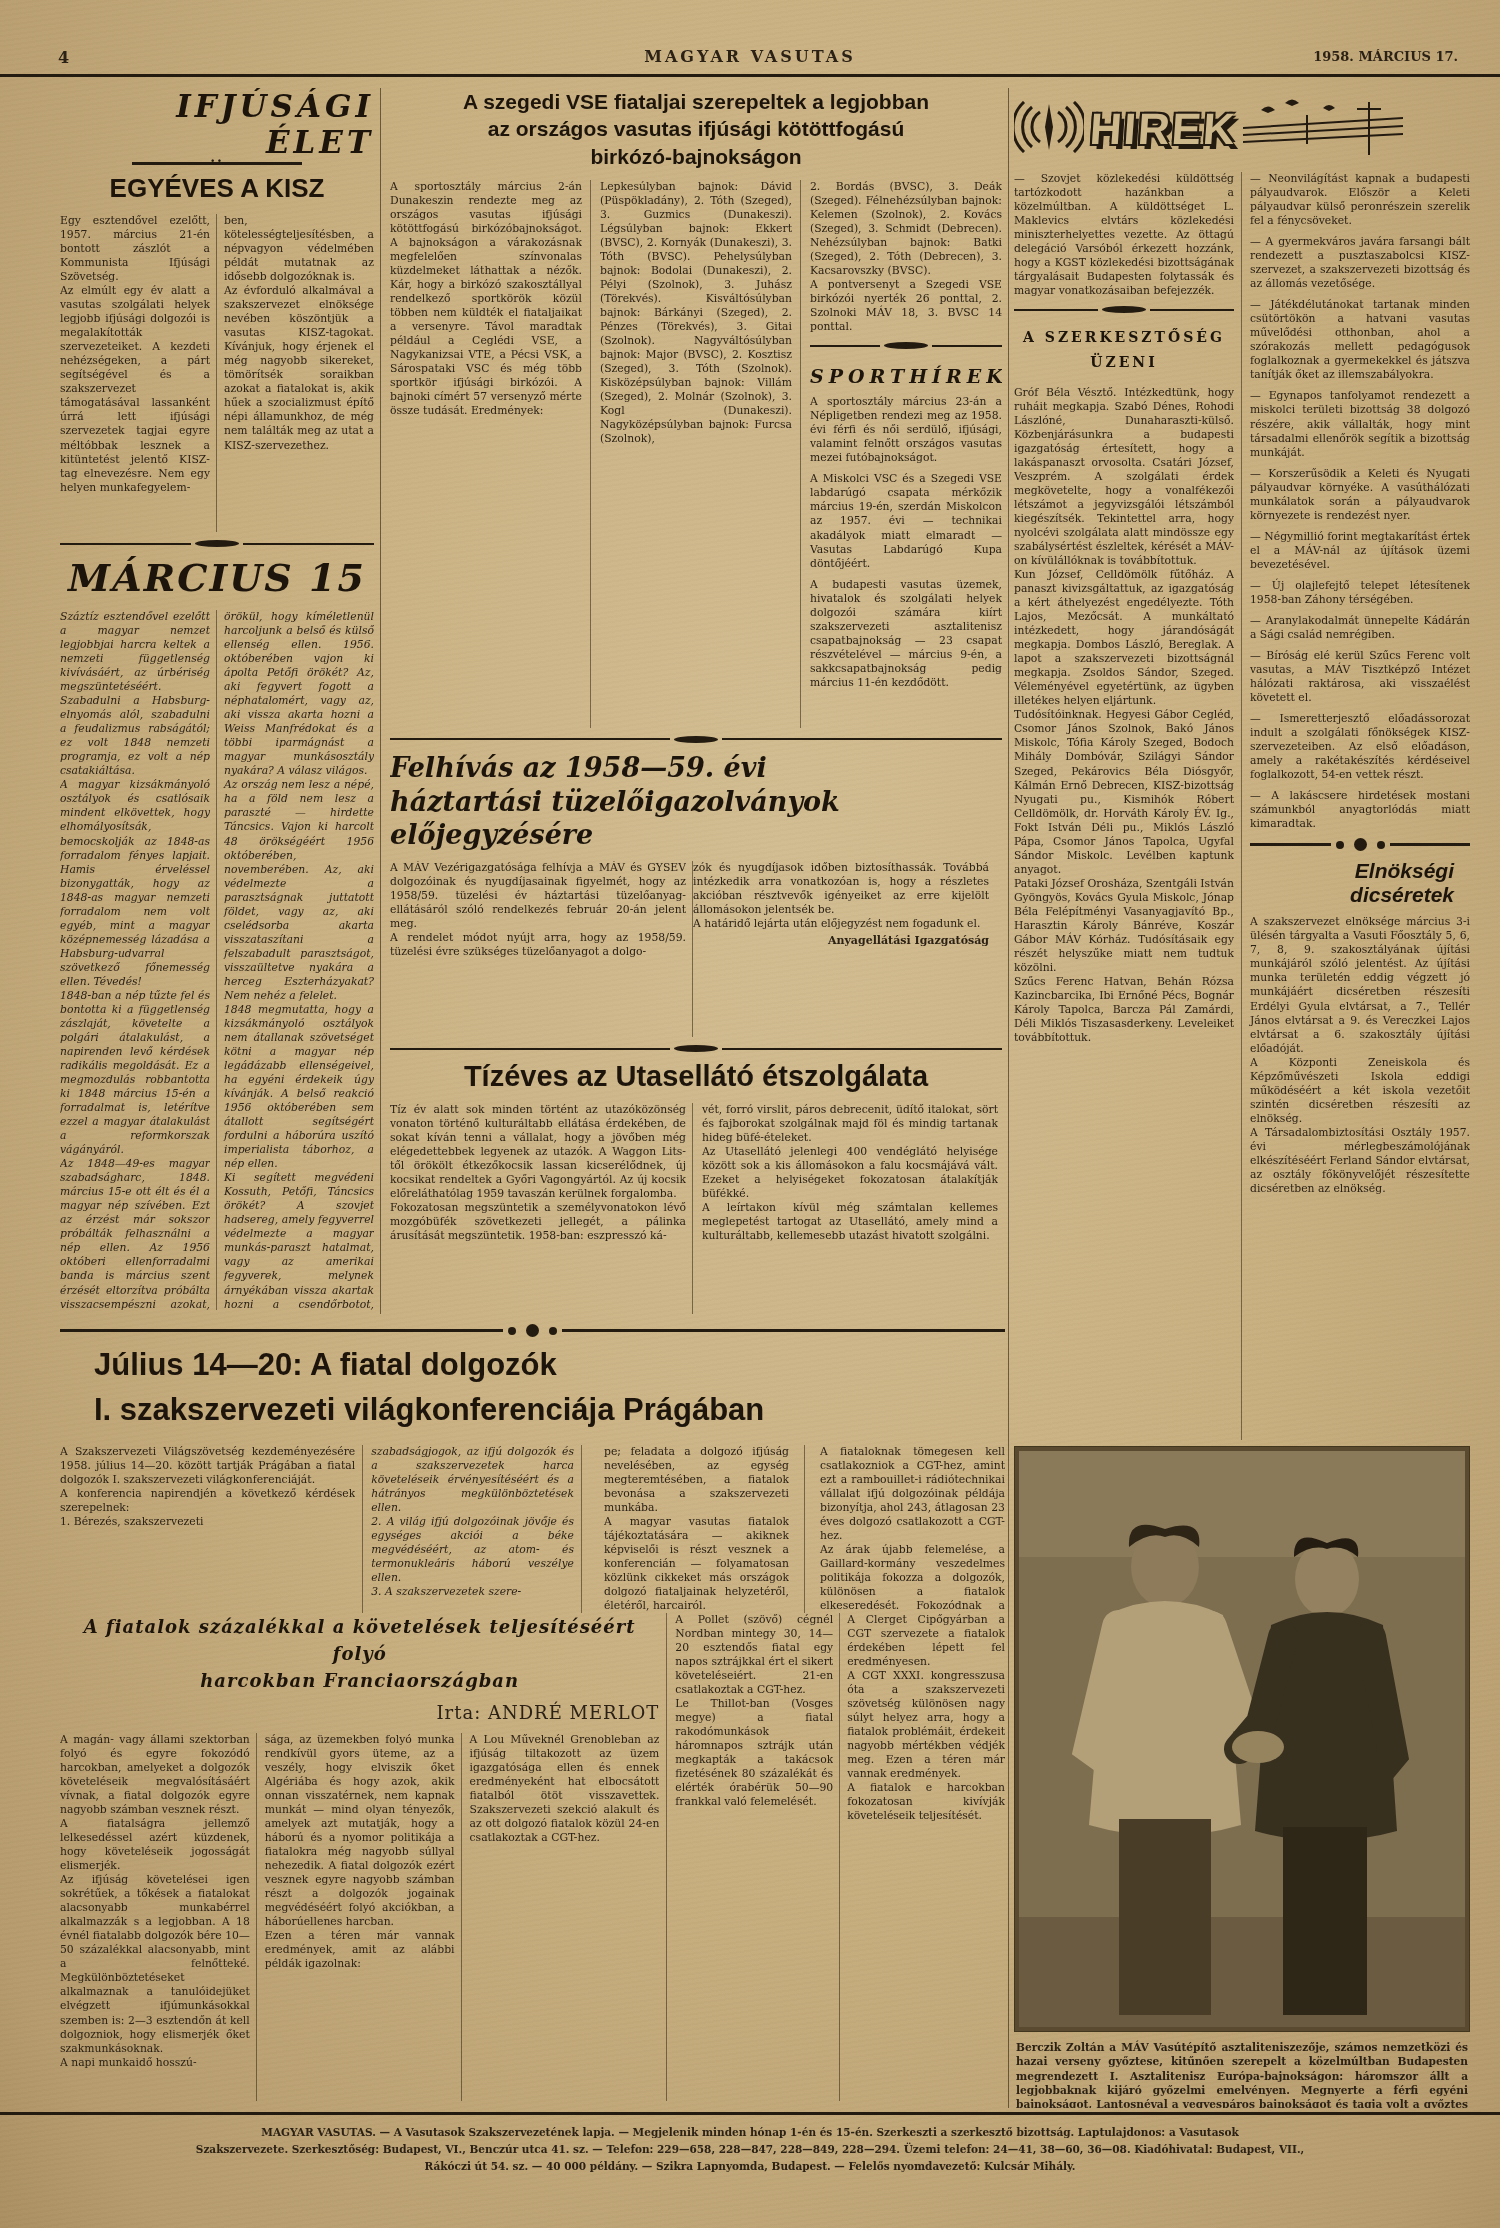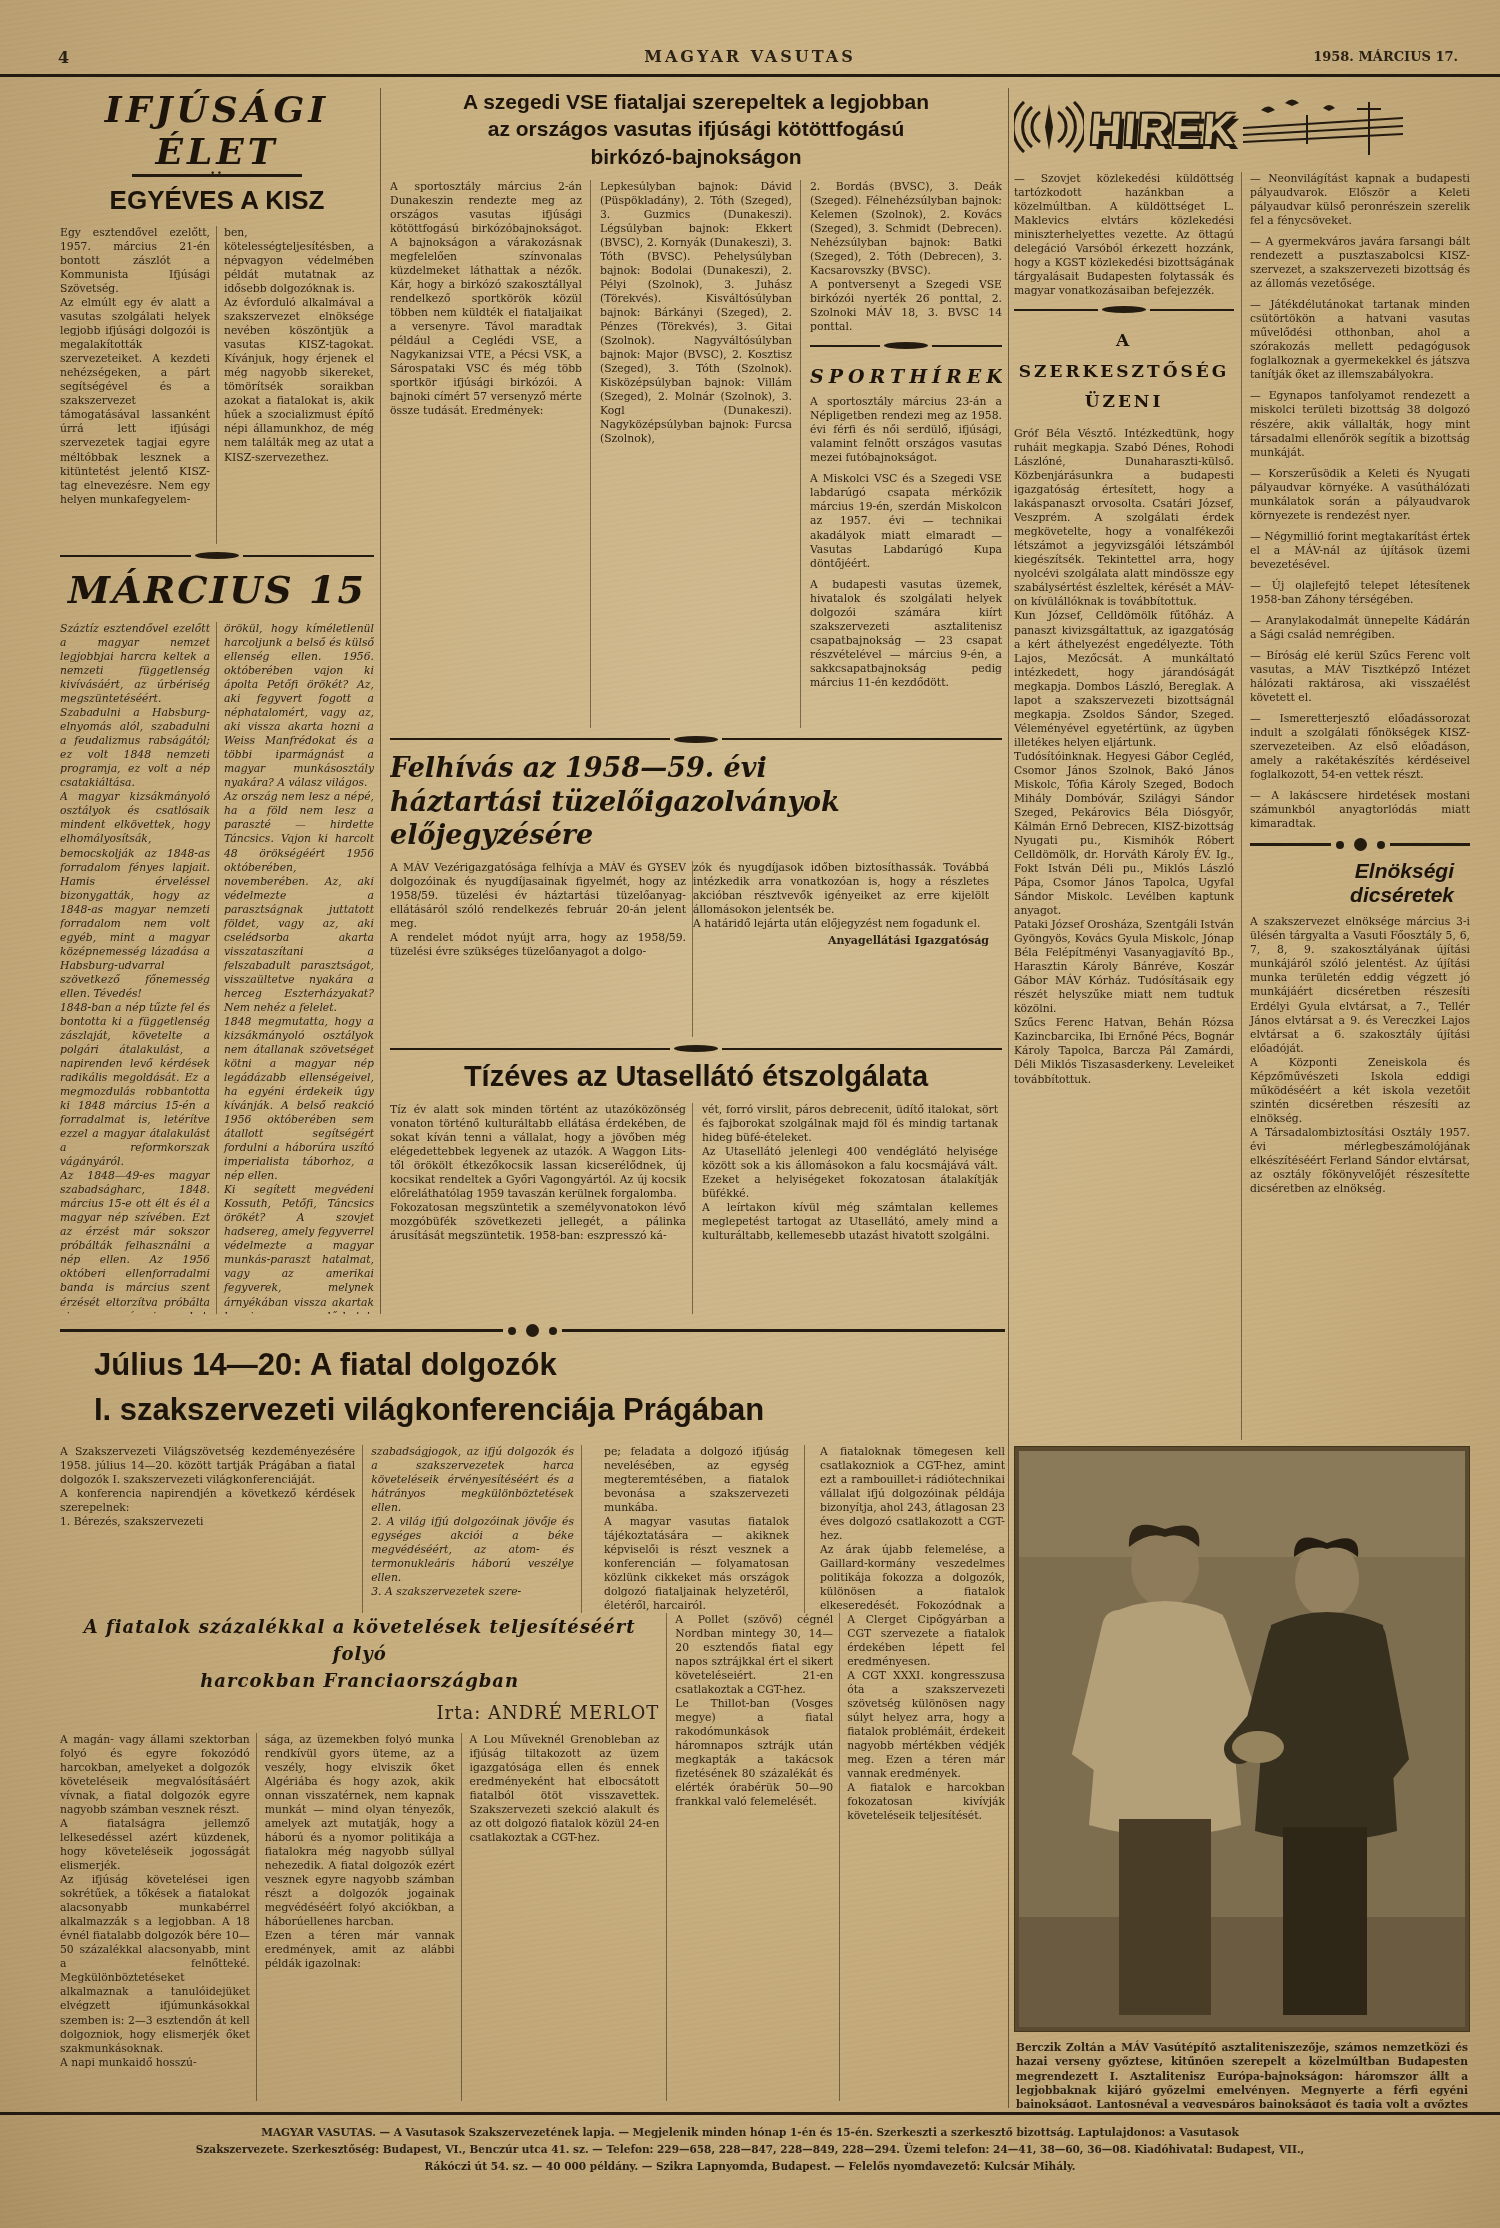--- a/index.html
+++ b/index.html
@@ -21,27 +21,27 @@
   .orn{display:flex;align-items:center;justify-content:center;margin:8px 0;}
   .orn .l{height:2px;background:#241b10;flex:1;}
   .orn .d{width:44px;height:7px;border-radius:50%;background:#241b10;margin:0 4px;}
   .orn3{display:flex;align-items:center;justify-content:center;margin:6px 0;}
   .orn3 .l{height:3px;background:#241b10;flex:1;}
   .orn3 .p1{width:8px;height:8px;border-radius:50%;background:#241b10;margin:0 5px;}
   .orn3 .p2{width:13px;height:13px;border-radius:50%;background:#241b10;margin:0 5px;}
   
   .masthead{font-weight:bold;letter-spacing:3px;font-size:16px;text-align:center;}
   .hl-sans{font-family:"Liberation Sans", sans-serif;font-weight:bold;color:#1d150b;}
-  .ifj-title{font-style:italic;font-weight:bold;font-size:36px;letter-spacing:4px;text-align:center;color:#1d150b;}
+  .ifj-title{font-style:italic;font-weight:bold;font-size:31px;letter-spacing:4px;text-align:right;color:#1d150b;}
   .title-rule{width:170px;height:3px;background:#241b10;margin:2px auto 2px auto;position:relative;}
   .title-rule:after{content:"··";position:absolute;left:50%;top:-9px;transform:translateX(-50%);
     font-weight:bold;font-size:14px;letter-spacing:2px;background:transparent;color:#241b10;}
   .sig{text-align:right;font-weight:bold;font-size:11px;margin-top:3px;}
   .sport-title{font-style:italic;font-weight:bold;letter-spacing:5px;font-size:19px;text-align:center;margin:16px 0 8px 0;color:#1d150b;}
-  .szerk-title{font-weight:bold;letter-spacing:3px;font-size:17px;text-align:center;line-height:1.8;margin:12px 0 10px 0;color:#1d150b;}
+  .szerk-title{font-weight:bold;letter-spacing:3px;font-size:14px;text-align:center;line-height:1.8;margin:12px 0 10px 0;color:#1d150b;}
   .eln-title{font-family:"Liberation Sans", sans-serif;font-style:italic;font-weight:bold;font-size:21px;text-align:right;margin:8px 16px 8px 0;color:#1d150b;}
   .item{margin:0 0 7px 0;}
   .cap{font-weight:bold;font-size:10.6px;line-height:1.35;}
   
   .hirek-band{display:flex;align-items:center;gap:6px;height:86px;}
   .hirek-word{font-family:"Liberation Sans", sans-serif;font-weight:900;font-size:44px;letter-spacing:2px;
     color:#cdb88c;text-shadow:-2px -2px 0 #241b10, 2px -2px 0 #241b10, -2px 2px 0 #241b10, 2px 2px 0 #241b10, 5px 5px 0 #241b10;
     transform:skewX(-4deg);}
 </style>
 </head>

